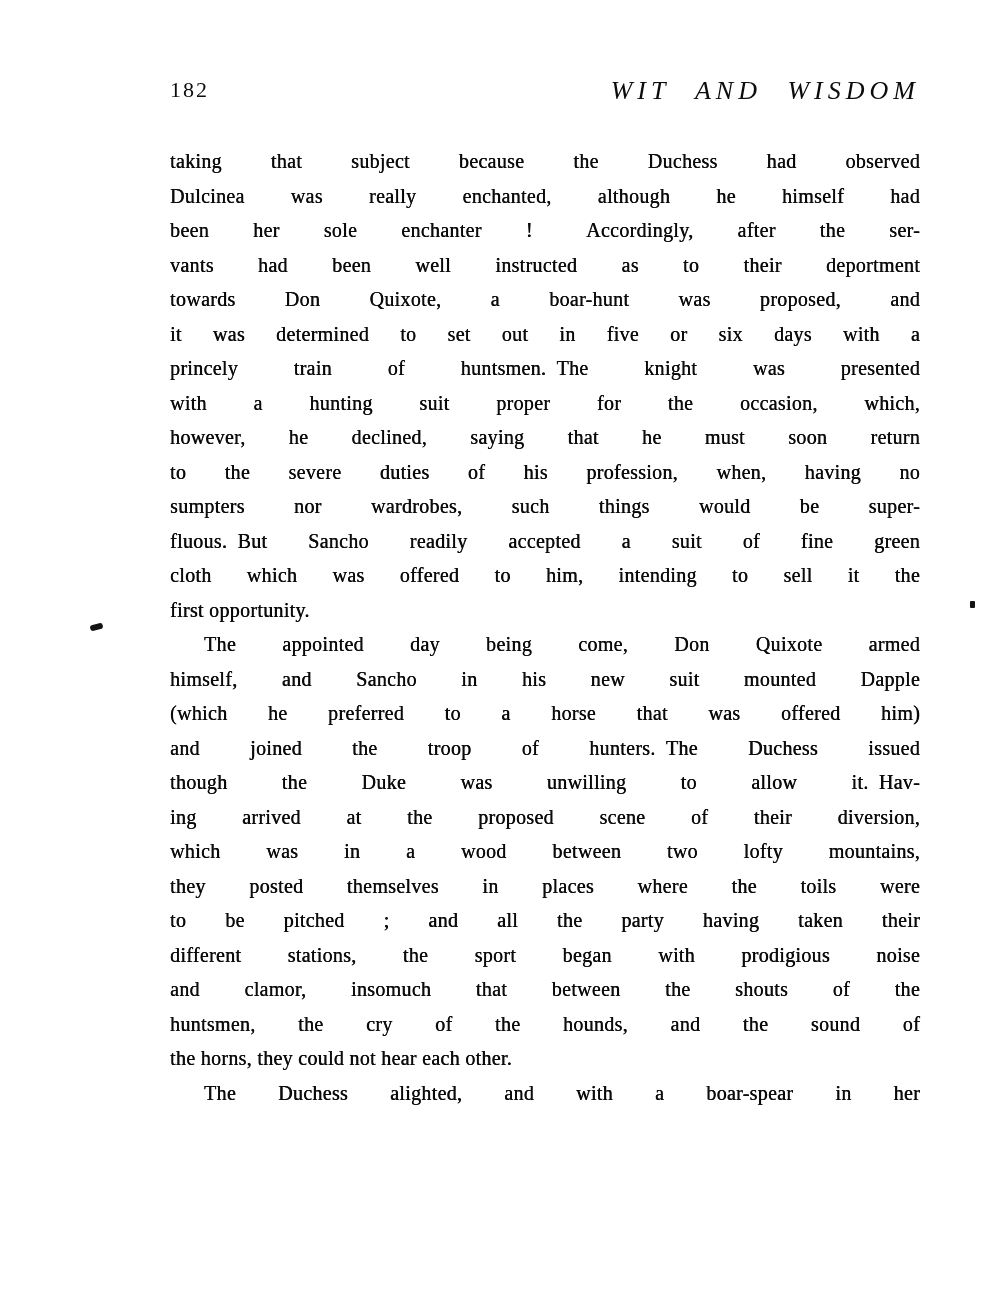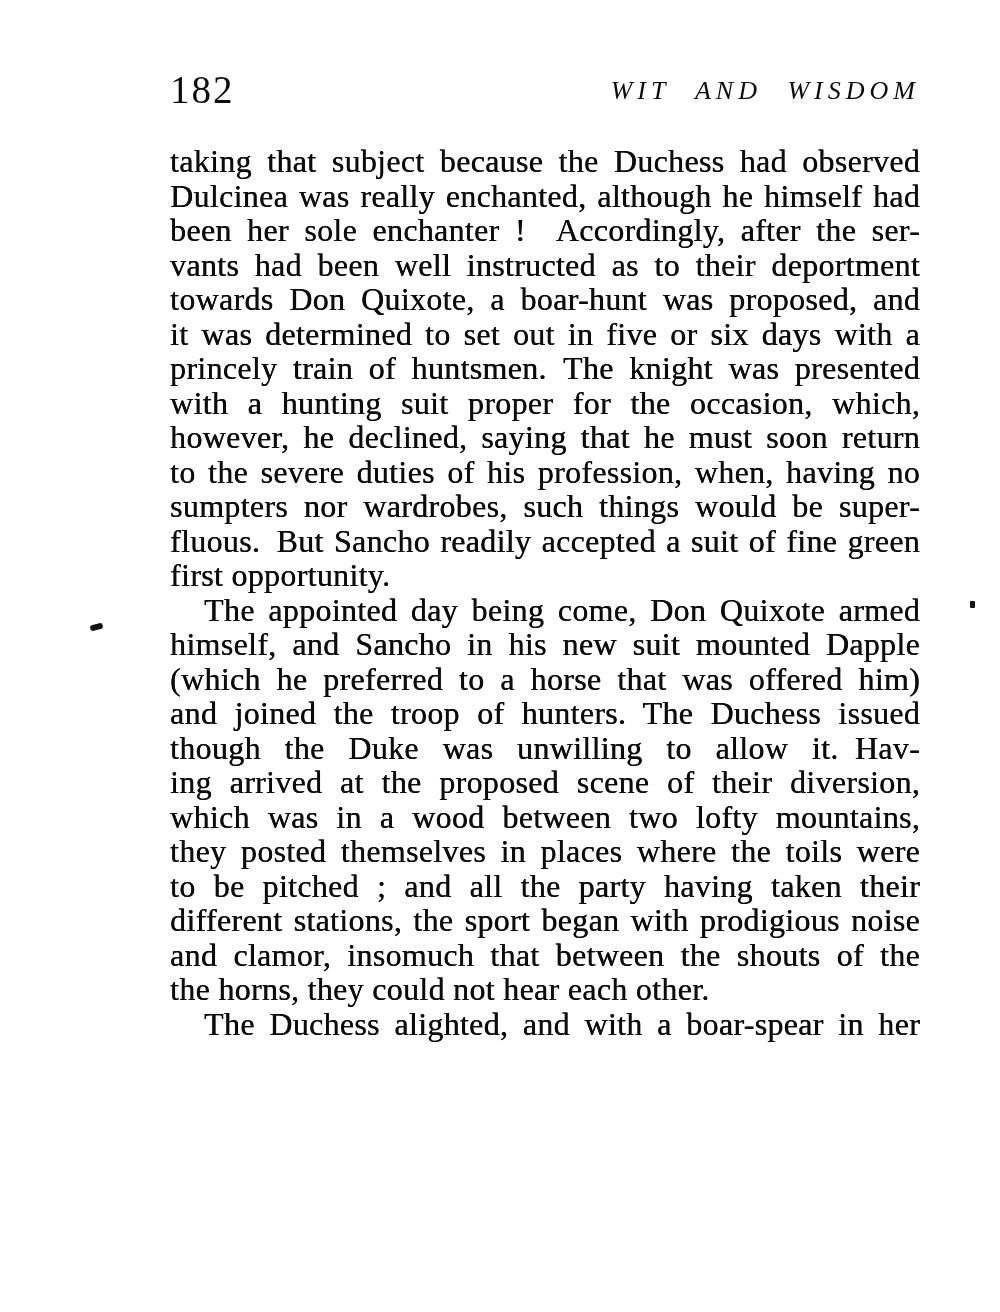--- a/index.html
+++ b/index.html
@@ -16,21 +16,21 @@
     position: absolute;
     top: 72px;
     left: 170px;
     width: 750px;
     height: 42px;
   }
   .page-number {
     position: absolute;
     left: 0;
     top: 2px;
-    font-size: 39px;
+    font-size: 22px;
     letter-spacing: 2px;
     line-height: 31px;
   }
   .running-title {
     position: absolute;
     left: 0;
     width: 100%;
     top: 6px;
     text-align: right;
     font-style: italic;
@@ -39,21 +39,21 @@
     word-spacing: 14px;
     line-height: 26px;
   }
   .text-block {
     position: absolute;
     top: 144px;
     left: 170px;
     width: 750px;
   }
   .line {
-    font-size: 32px;
+    font-size: 20px;
     height: 34.5px;
     line-height: 34.5px;
     text-align: justify;
     text-align-last: justify;
     letter-spacing: 0.3px;
     text-shadow: 0.35px 0 0 #000;
     overflow: visible;
     font-family: Liberation Serif, serif;
   }
   .line.indent { text-indent: 34px; }
@@ -98,31 +98,33 @@
     <div class="line">been her sole enchanter !  Accordingly, after the ser-</div>
     <div class="line">vants had been well instructed as to their deportment</div>
     <div class="line">towards Don Quixote, a boar-hunt was proposed, and</div>
     <div class="line">it was determined to set out in five or six days with a</div>
     <div class="line">princely train of huntsmen. The knight was presented</div>
     <div class="line">with a hunting suit proper for the occasion, which,</div>
     <div class="line">however, he declined, saying that he must soon return</div>
     <div class="line">to the severe duties of his profession, when, having no</div>
     <div class="line">sumpters nor wardrobes, such things would be super-</div>
     <div class="line">fluous. But Sancho readily accepted a suit of fine green</div>
+    <div class="line">cloth which was offered to him, intending to sell it the</div>
     <div class="line last">first opportunity.</div>
 
     <div class="line indent">The appointed day being come, Don Quixote armed</div>
     <div class="line">himself, and Sancho in his new suit mounted Dapple</div>
     <div class="line">(which he preferred to a horse that was offered him)</div>
     <div class="line">and joined the troop of hunters. The Duchess issued</div>
     <div class="line">though the Duke was unwilling to allow it. Hav-</div>
     <div class="line">ing arrived at the proposed scene of their diversion,</div>
     <div class="line">which was in a wood between two lofty mountains,</div>
     <div class="line">they posted themselves in places where the toils were</div>
     <div class="line">to be pitched ; and all the party having taken their</div>
     <div class="line">different stations, the sport began with prodigious noise</div>
     <div class="line">and clamor, insomuch that between the shouts of the</div>
+    <div class="line">huntsmen, the cry of the hounds, and the sound of</div>
     <div class="line last">the horns, they could not hear each other.</div>
 
     <div class="line indent">The Duchess alighted, and with a boar-spear in her</div>
   </div>
 
 </div>
 
 </body></html>

